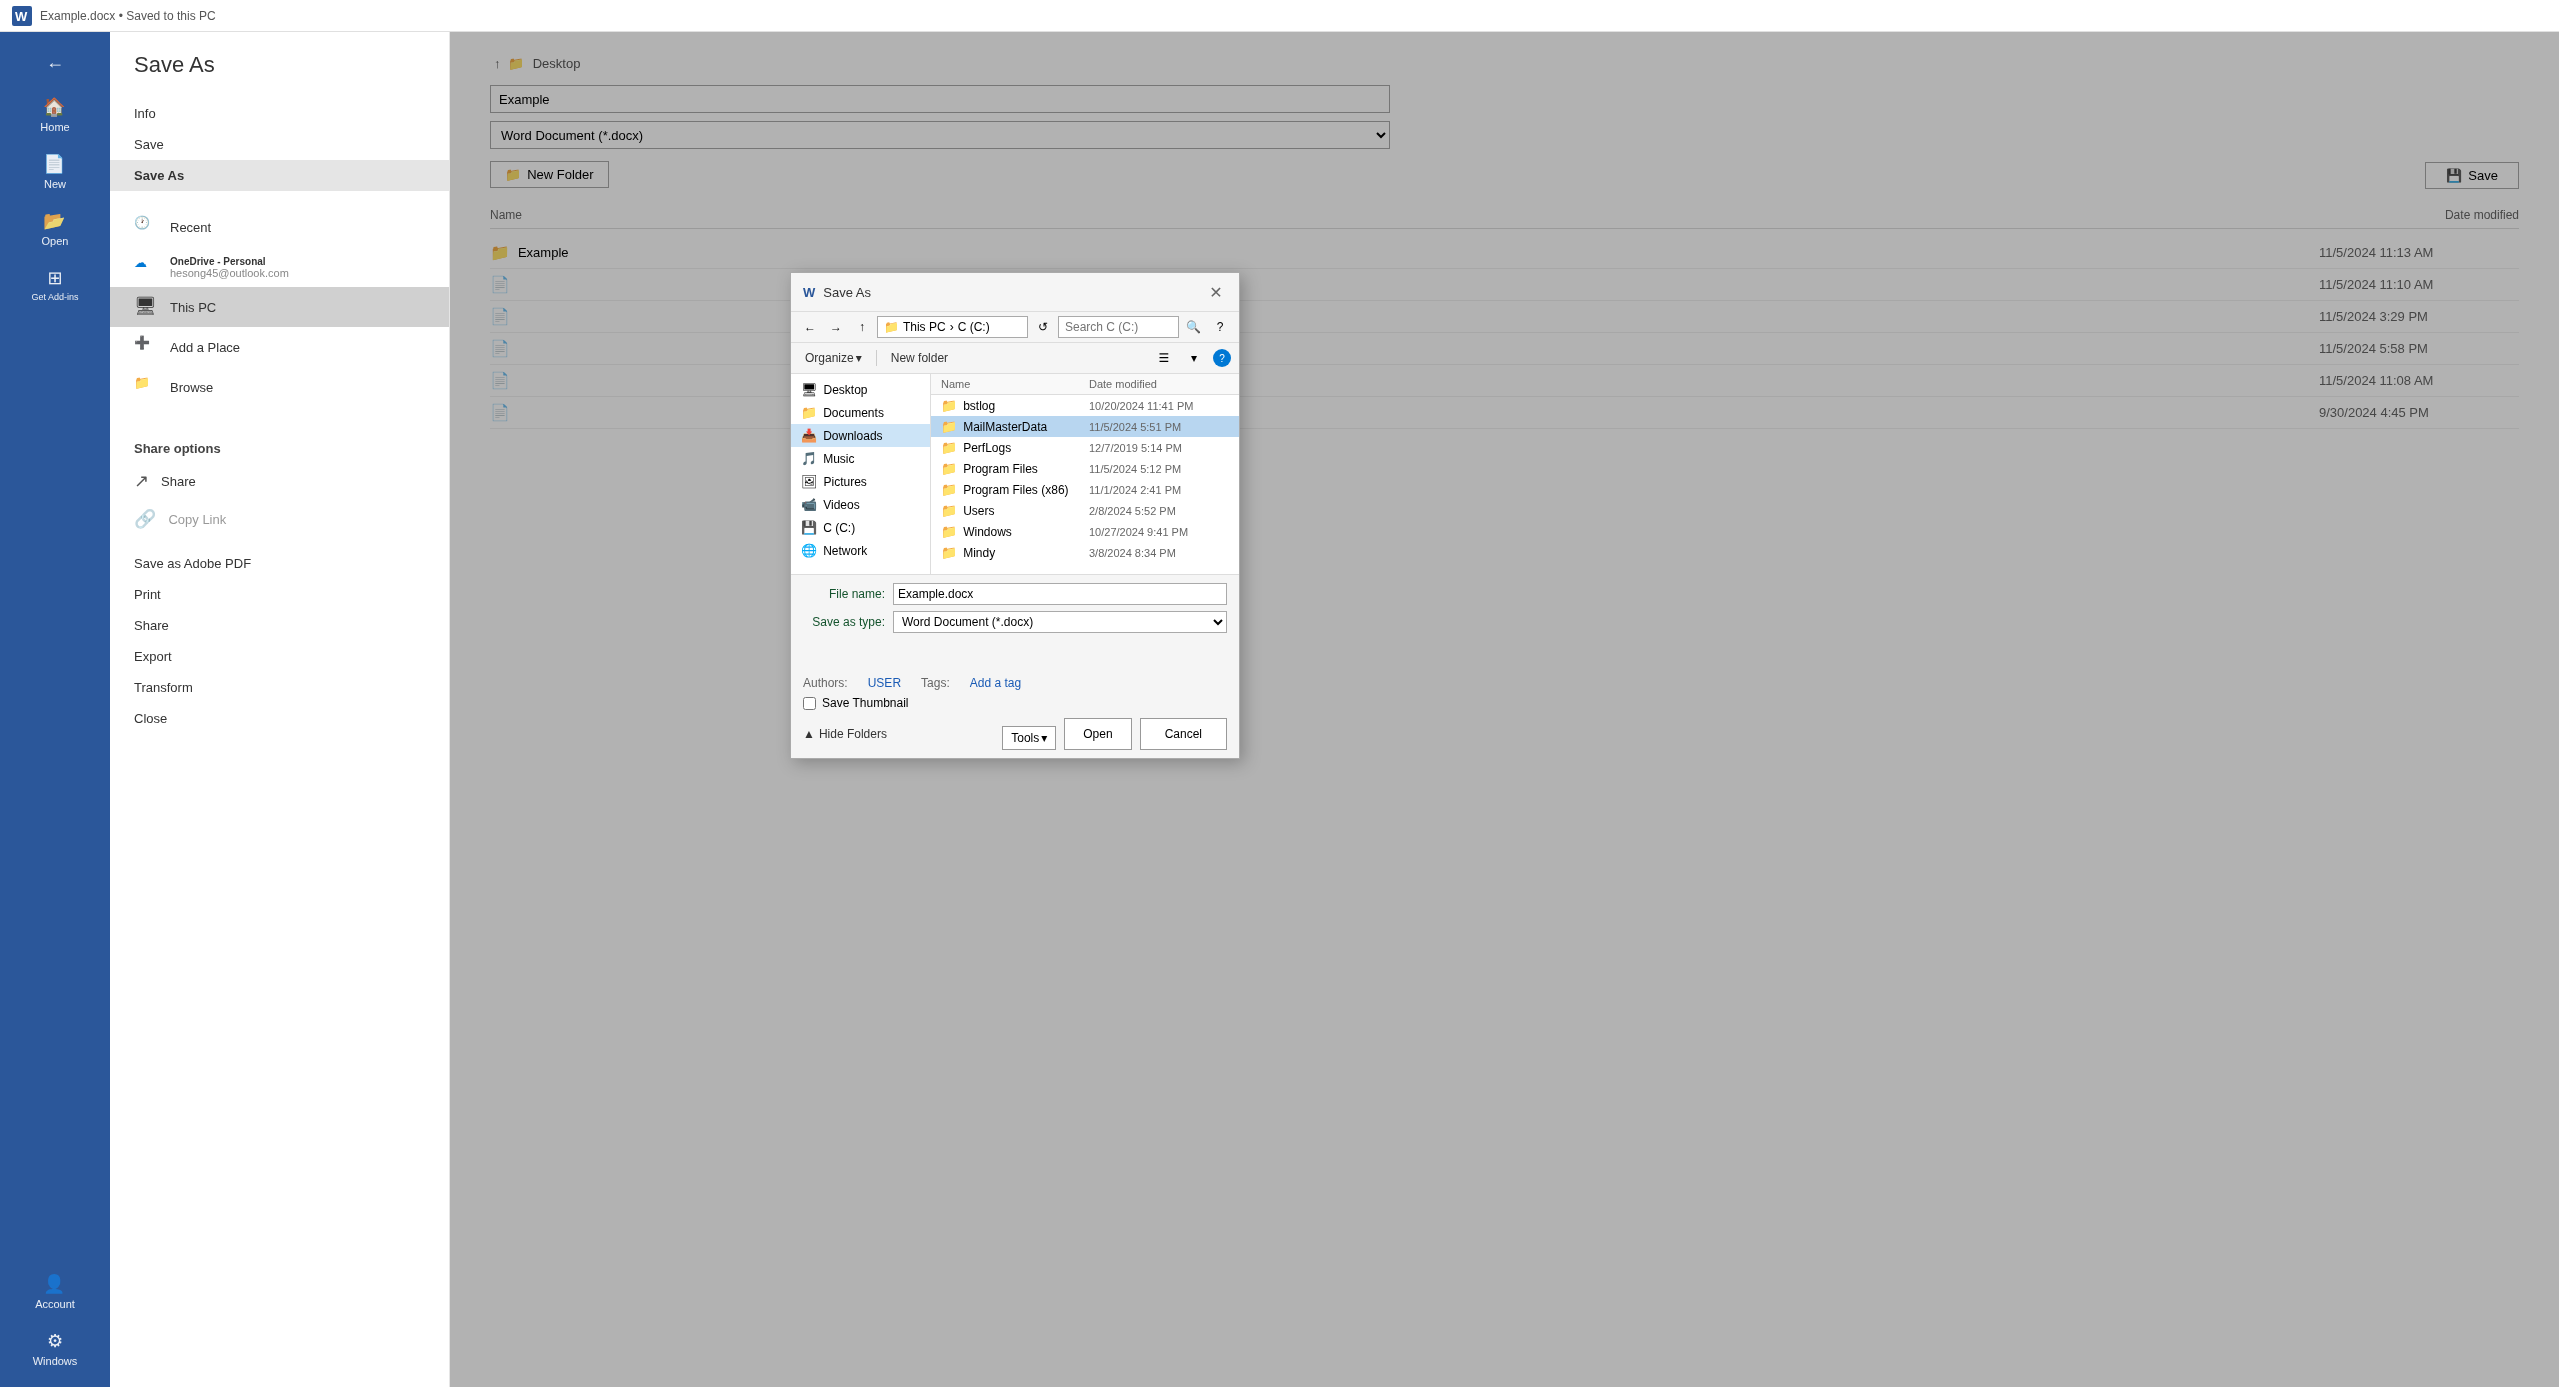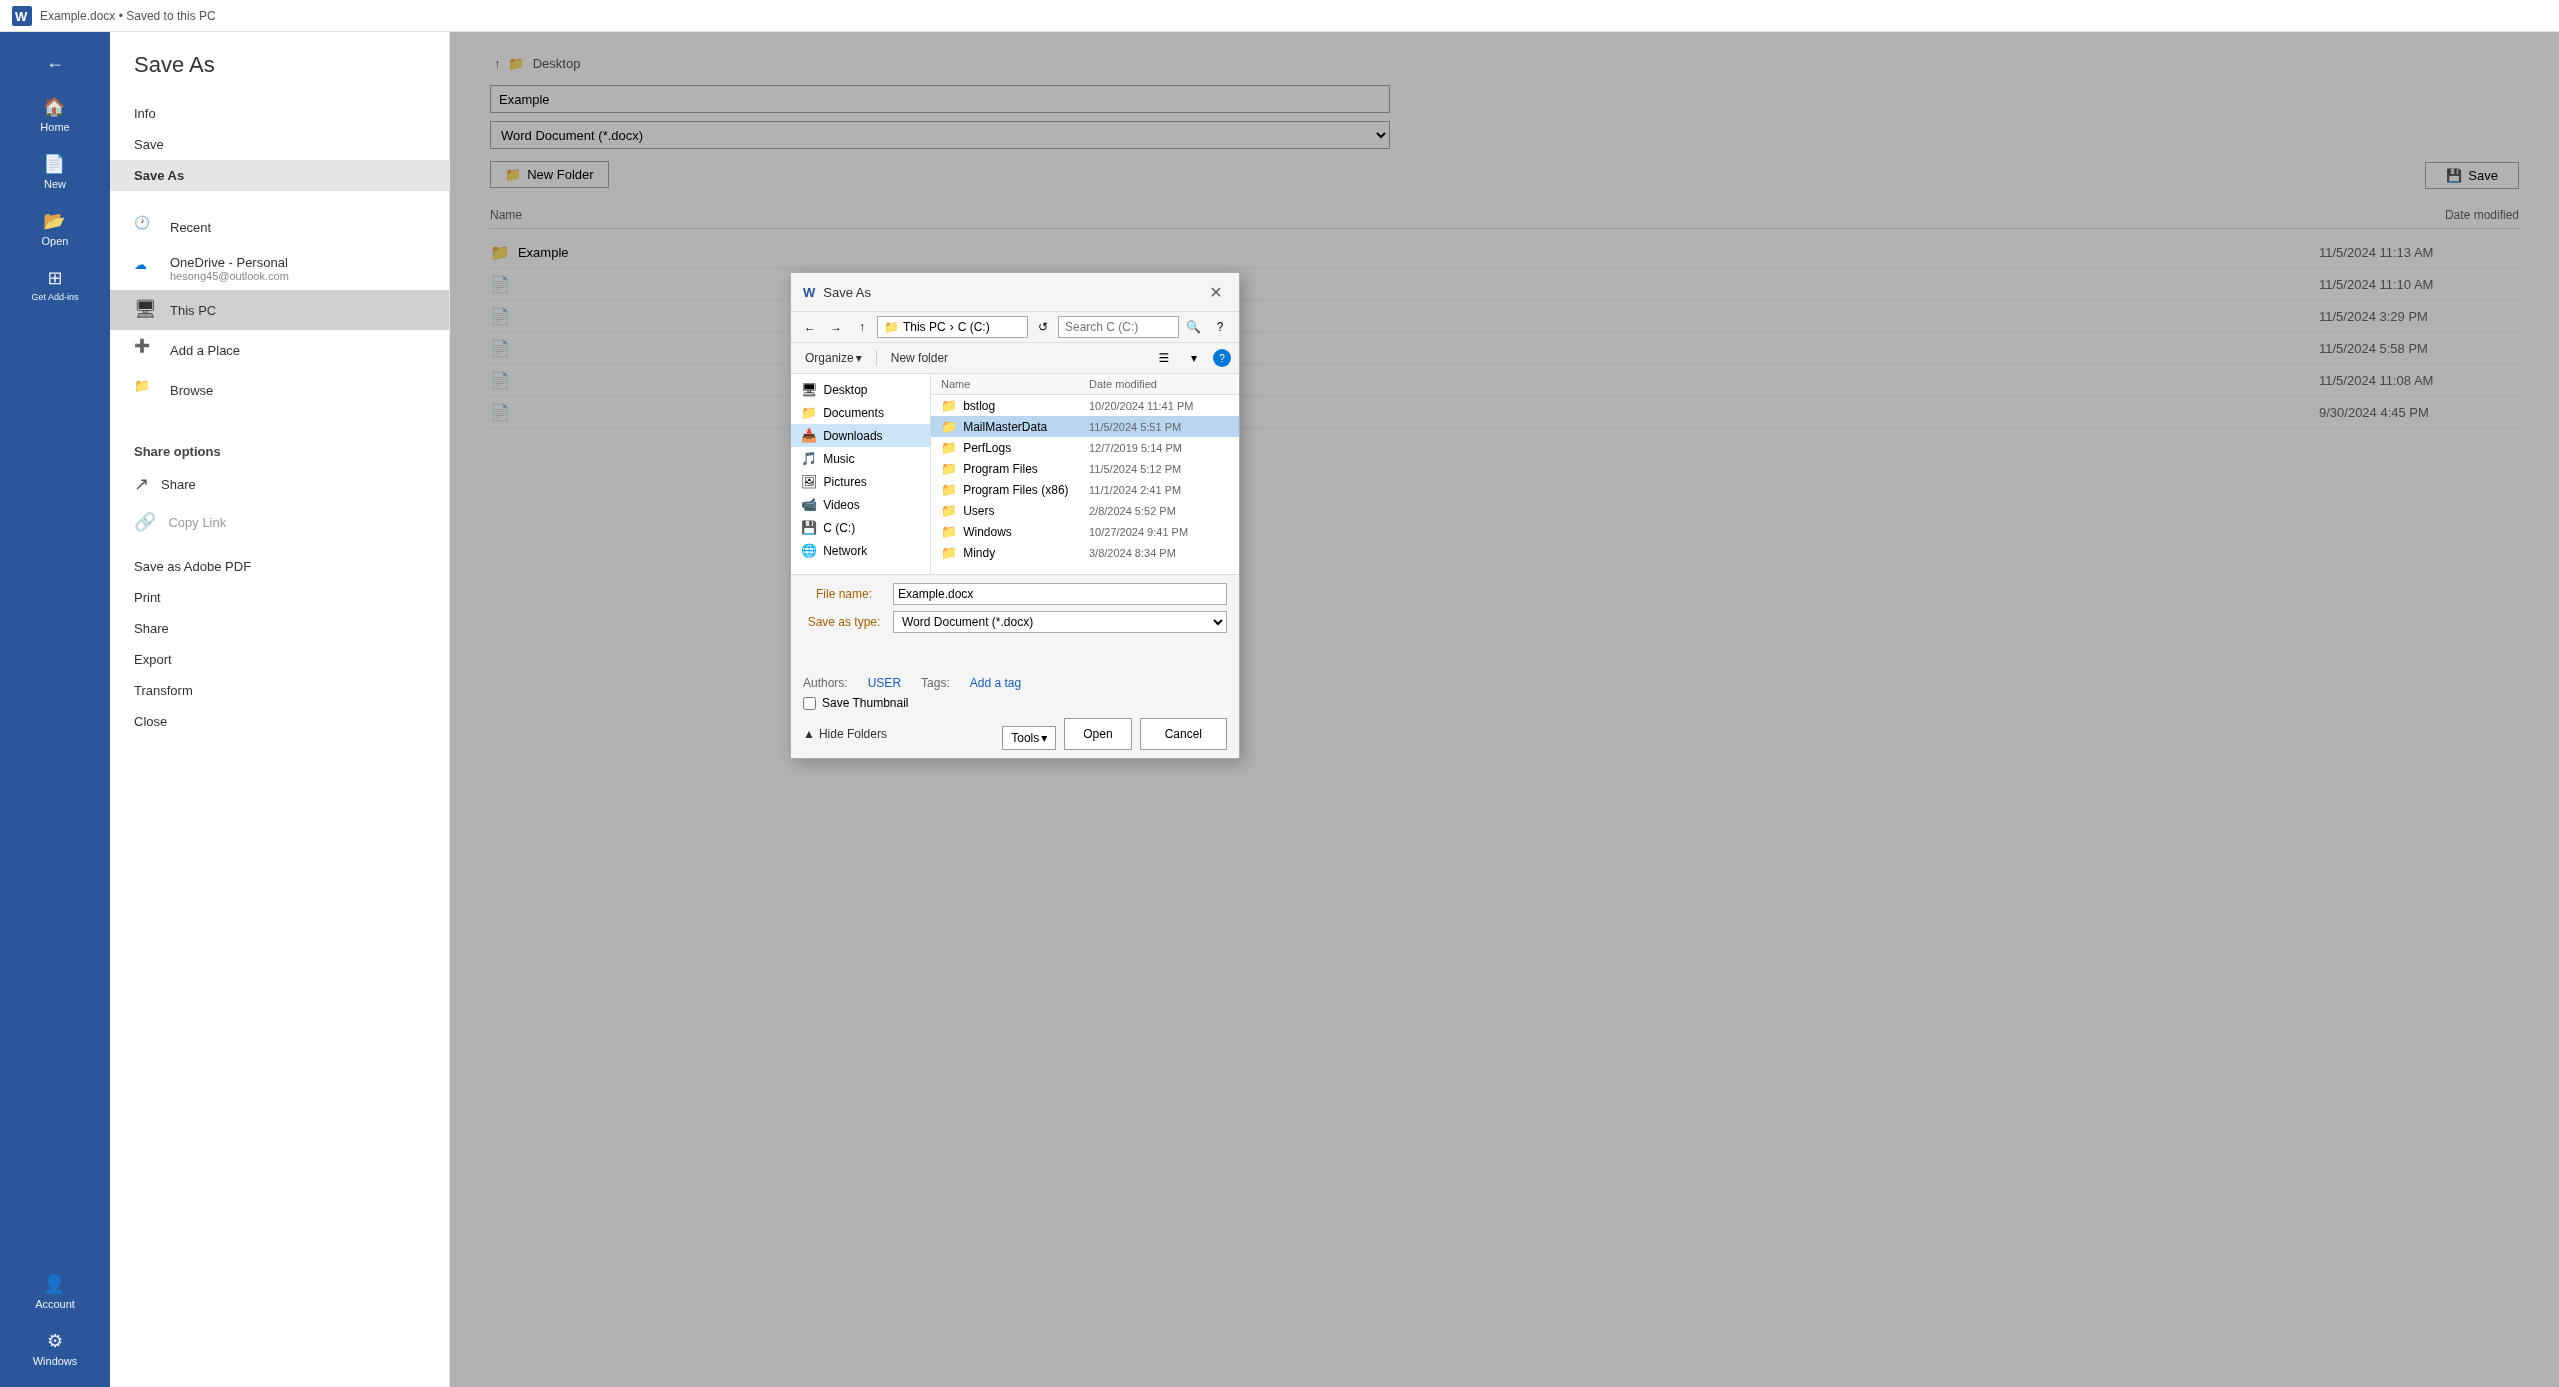--- a/index.html
+++ b/index.html
@@ -64,21 +64,21 @@
       padding: 0 24px 20px 24px;
     }
     .location-item {
       display: flex;
       align-items: center;
       padding: 8px 24px;
       cursor: pointer;
       color: #333;
     }
     .location-icon { width: 24px; height: 24px; margin-right: 12px; flex-shrink: 0; }
-    .location-name { font-size: 13px; font-weight: 400; }
+    .location-name { font-size: 10px; font-weight: 700; }
     .location-sub { font-size: 11px; color: #888; }
     .share-section-label {
       font-size: 13px;
       font-weight: 600;
       color: #444;
       padding: 14px 24px 6px 24px;
     }
     .share-item {
       display: flex;
       align-items: center;
@@ -351,21 +351,21 @@
       border-top: 1px solid #ddd;
       padding: 8px 12px;
       background: #f5f5f5;
     }
     .dialog-field-row {
       display: flex;
       align-items: center;
       margin-bottom: 6px;
       font-size: 12px;
     }
-    .dialog-field-label { width: 90px; text-align: center; padding-right: 8px; color: #a16207; }
+    .dialog-field-label { width: 90px; text-align: right; padding-right: 8px; color: #14532d; }
     .dialog-field-input {
       flex: 1;
       height: 22px;
       border: 1px solid #aaa;
       padding: 0 4px;
       font-size: 12px;
     }
     .dialog-field-select {
       flex: 1;
       height: 22px;

